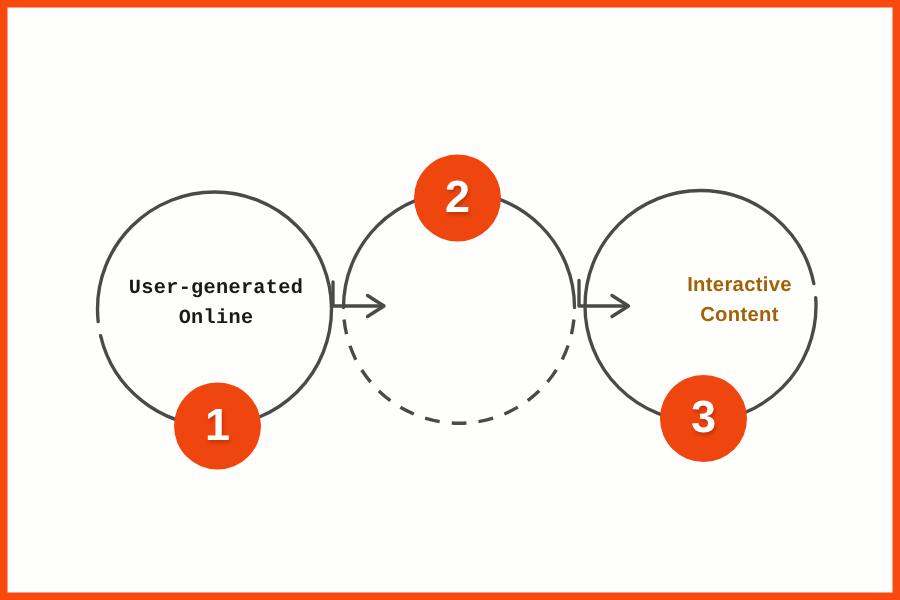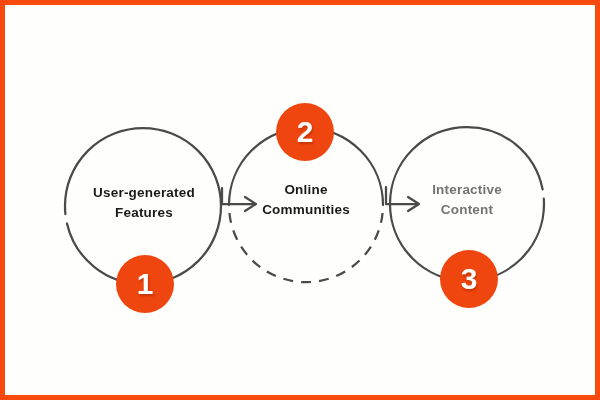--- a/index.html
+++ b/index.html
@@ -25,21 +25,21 @@
     position: absolute;
     width: 170px;
     text-align: center;
     font-size: 13.5px;
     font-weight: 700;
     line-height: 20px;
     color: #1A1A1A;
     letter-spacing: 0.2px;
   }
   .step-label span { display: block; }
-  .label-1 { left: 54px;  top: 178px; }
+  .label-1 { left: 54px;  top: 178px; font-family: Liberation Mono, monospace; }
   .label-2 { left: 216px; top: 175px; }
   .label-3 { left: 377px; top: 175px; }
   .badge {
     position: absolute;
     width: 58px;
     height: 58px;
     border-radius: 50%;
     background: #EF450F;
     color: #FFFFFF;
     display: flex;
@@ -72,29 +72,25 @@
       <path d="M 217,183 L 217,199 L 250,199"></path>
       <path d="M 240,192 L 251,199 L 240,206"></path>
 
       <path d="M 381,182 L 381,199 L 413,199"></path>
       <path d="M 403,192 L 414,199 L 403,206"></path>
     </g>
   </svg>
 
   <div class="step-label label-1" style="color: rgb(26, 26, 26);">
     <span>User-generated</span>
-    <span>Features</span>
+    <span>Online</span>
   </div>
 
-  <div class="step-label label-2" style="color: rgb(26, 26, 26);">
-    <span>Online</span>
-    <span>Communities</span>
-  </div>
 
-  <div class="step-label label-3" style="color: #737373;">
+  <div class="step-label label-3" style="color: #a16207; padding-left: 26px;">
     <span>Interactive</span>
     <span>Content</span>
   </div>
 
   <div class="badge badge-1" style="background-color: rgb(239, 69, 15);">
     <span>1</span>
   </div>
 
   <div class="badge badge-2" style="background-color: rgb(239, 69, 15);">
     <span>2</span>

